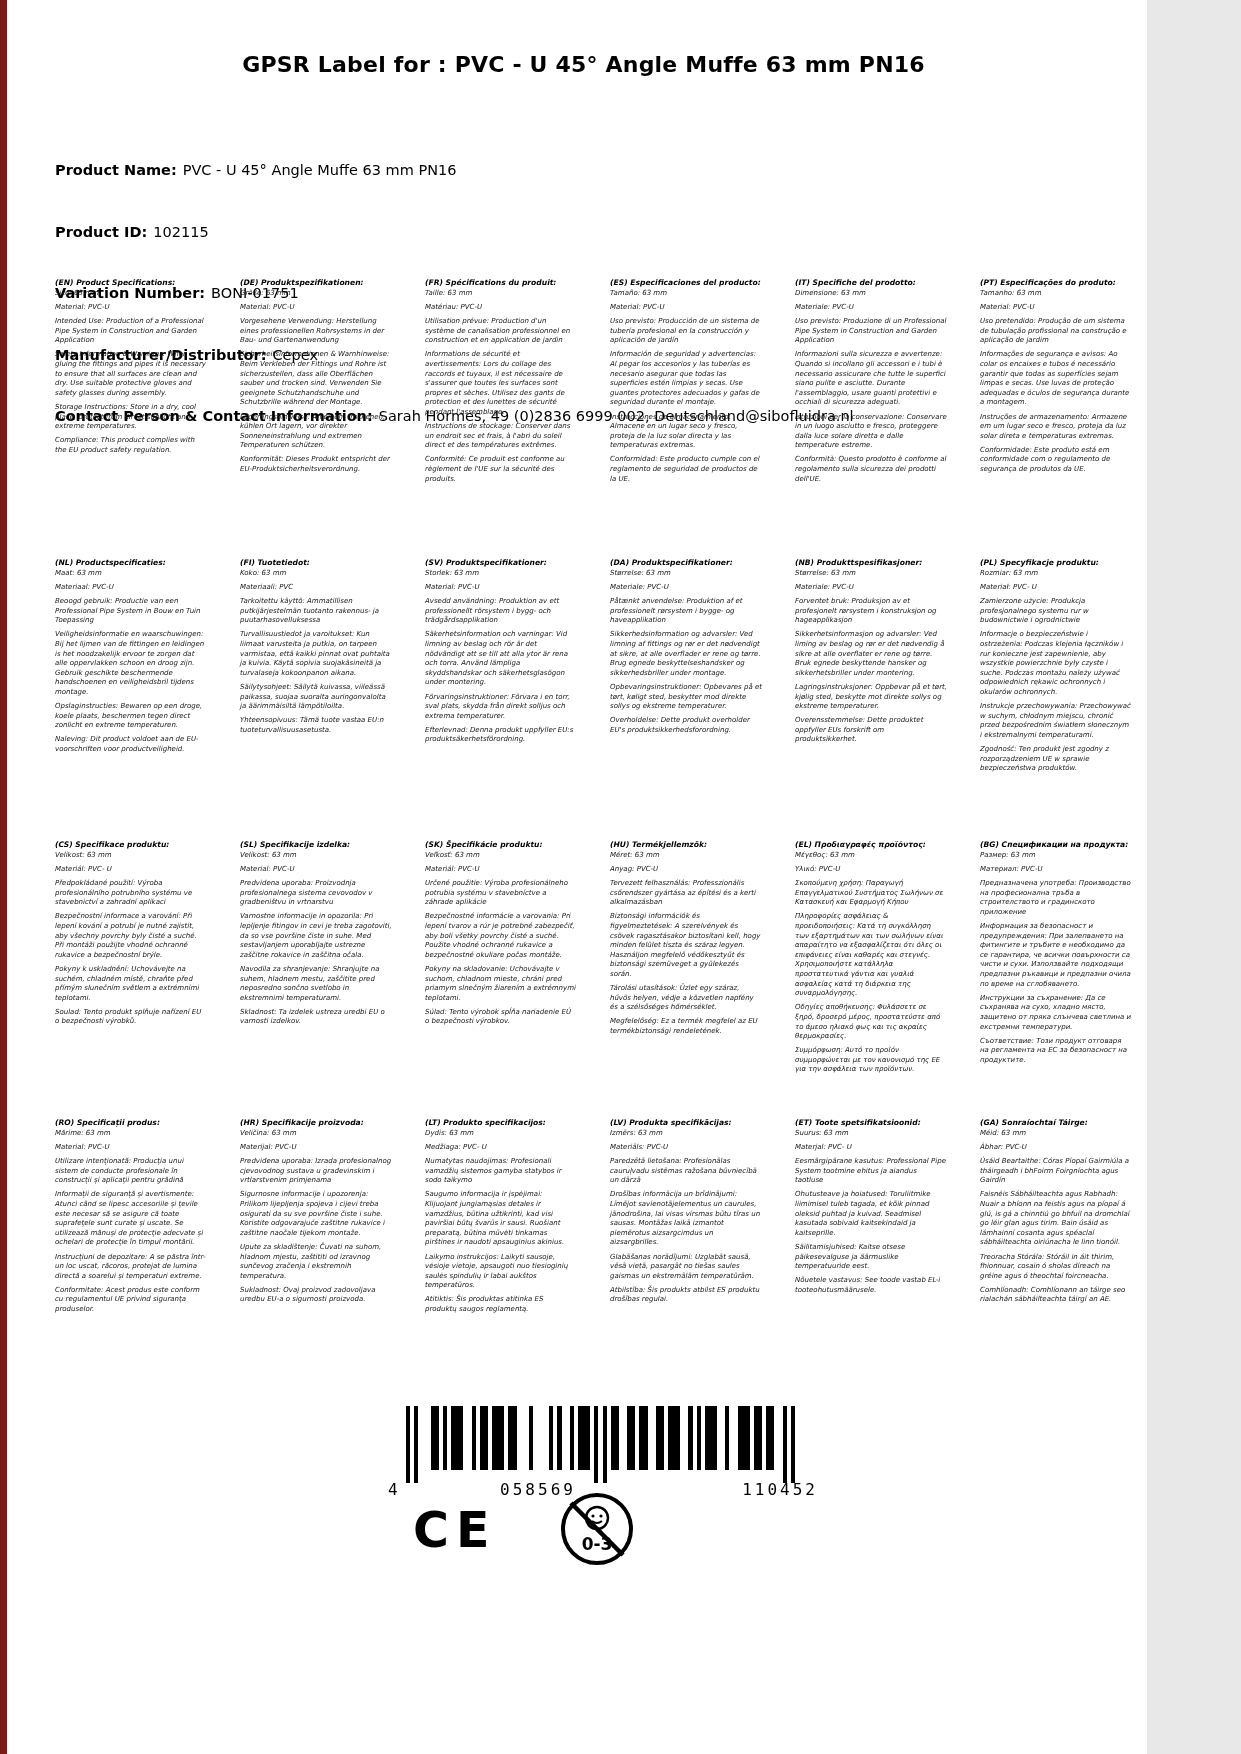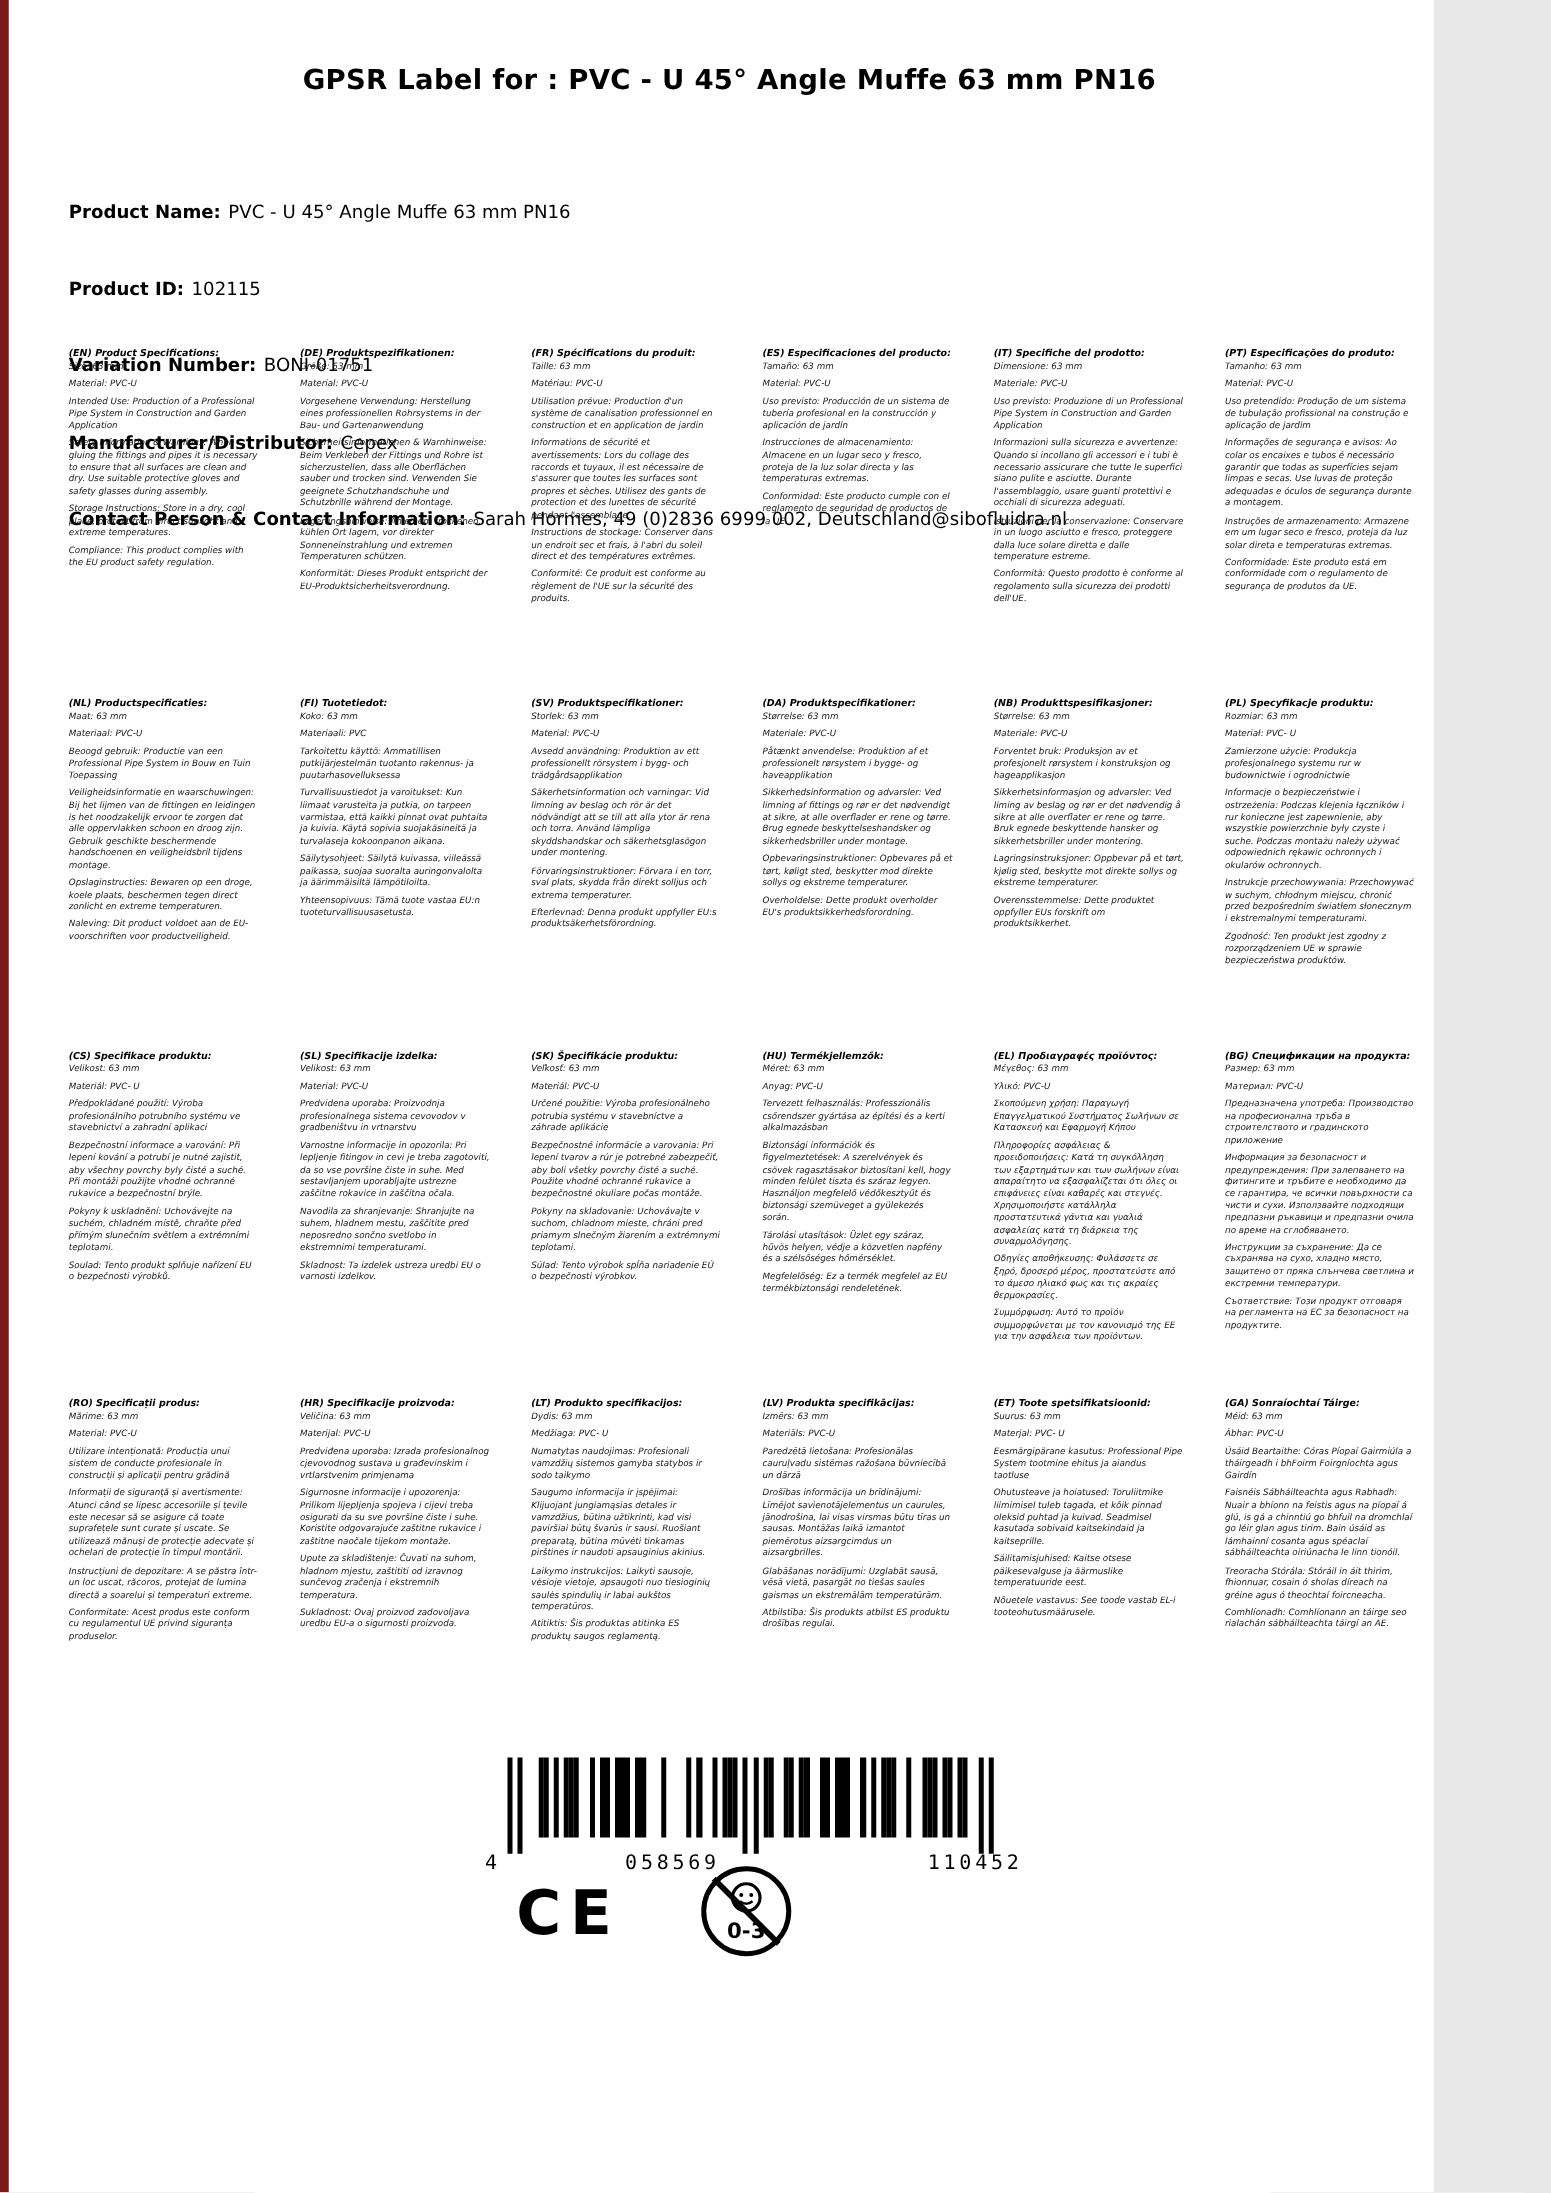--- a/index.html
+++ b/index.html
@@ -112,20 +112,21 @@
         <div class="block-para">Utilisation prévue: Production d'un système de canalisation professionnel en construction et en application de jardin</div>
         <div class="block-para">Informations de sécurité et avertissements: Lors du collage des raccords et tuyaux, il est nécessaire de s'assurer que toutes les surfaces sont propres et sèches. Utilisez des gants de protection et des lunettes de sécurité pendant l'assemblage.</div>
         <div class="block-para">Instructions de stockage: Conserver dans un endroit sec et frais, à l'abri du soleil direct et des températures extrêmes.</div>
         <div class="block-para">Conformité: Ce produit est conforme au règlement de l'UE sur la sécurité des produits.</div>
       </div>
       <div class="block">
         <div class="block-header">(ES) Especificaciones del producto:</div>
         <div class="block-para">Tamaño: 63 mm</div>
         <div class="block-para">Material: PVC-U</div>
         <div class="block-para">Uso previsto: Producción de un sistema de tubería profesional en la construcción y aplicación de jardín</div>
+        <div class="block-para">Información de seguridad y advertencias: Al pegar los accesorios y las tuberías es necesario asegurar que todas las superficies estén limpias y secas. Use guantes protectores adecuados y gafas de seguridad durante el montaje.</div>
         <div class="block-para">Instrucciones de almacenamiento: Almacene en un lugar seco y fresco, proteja de la luz solar directa y las temperaturas extremas.</div>
         <div class="block-para">Conformidad: Este producto cumple con el reglamento de seguridad de productos de la UE.</div>
       </div>
       <div class="block">
         <div class="block-header">(IT) Specifiche del prodotto:</div>
         <div class="block-para">Dimensione: 63 mm</div>
         <div class="block-para">Materiale: PVC-U</div>
         <div class="block-para">Uso previsto: Produzione di un Professional Pipe System in Construction and Garden Application</div>
         <div class="block-para">Informazioni sulla sicurezza e avvertenze: Quando si incollano gli accessori e i tubi è necessario assicurare che tutte le superfici siano pulite e asciutte. Durante l'assemblaggio, usare guanti protettivi e occhiali di sicurezza adeguati.</div>
         <div class="block-para">Istruzioni per la conservazione: Conservare in un luogo asciutto e fresco, proteggere dalla luce solare diretta e dalle temperature estreme.</div>

